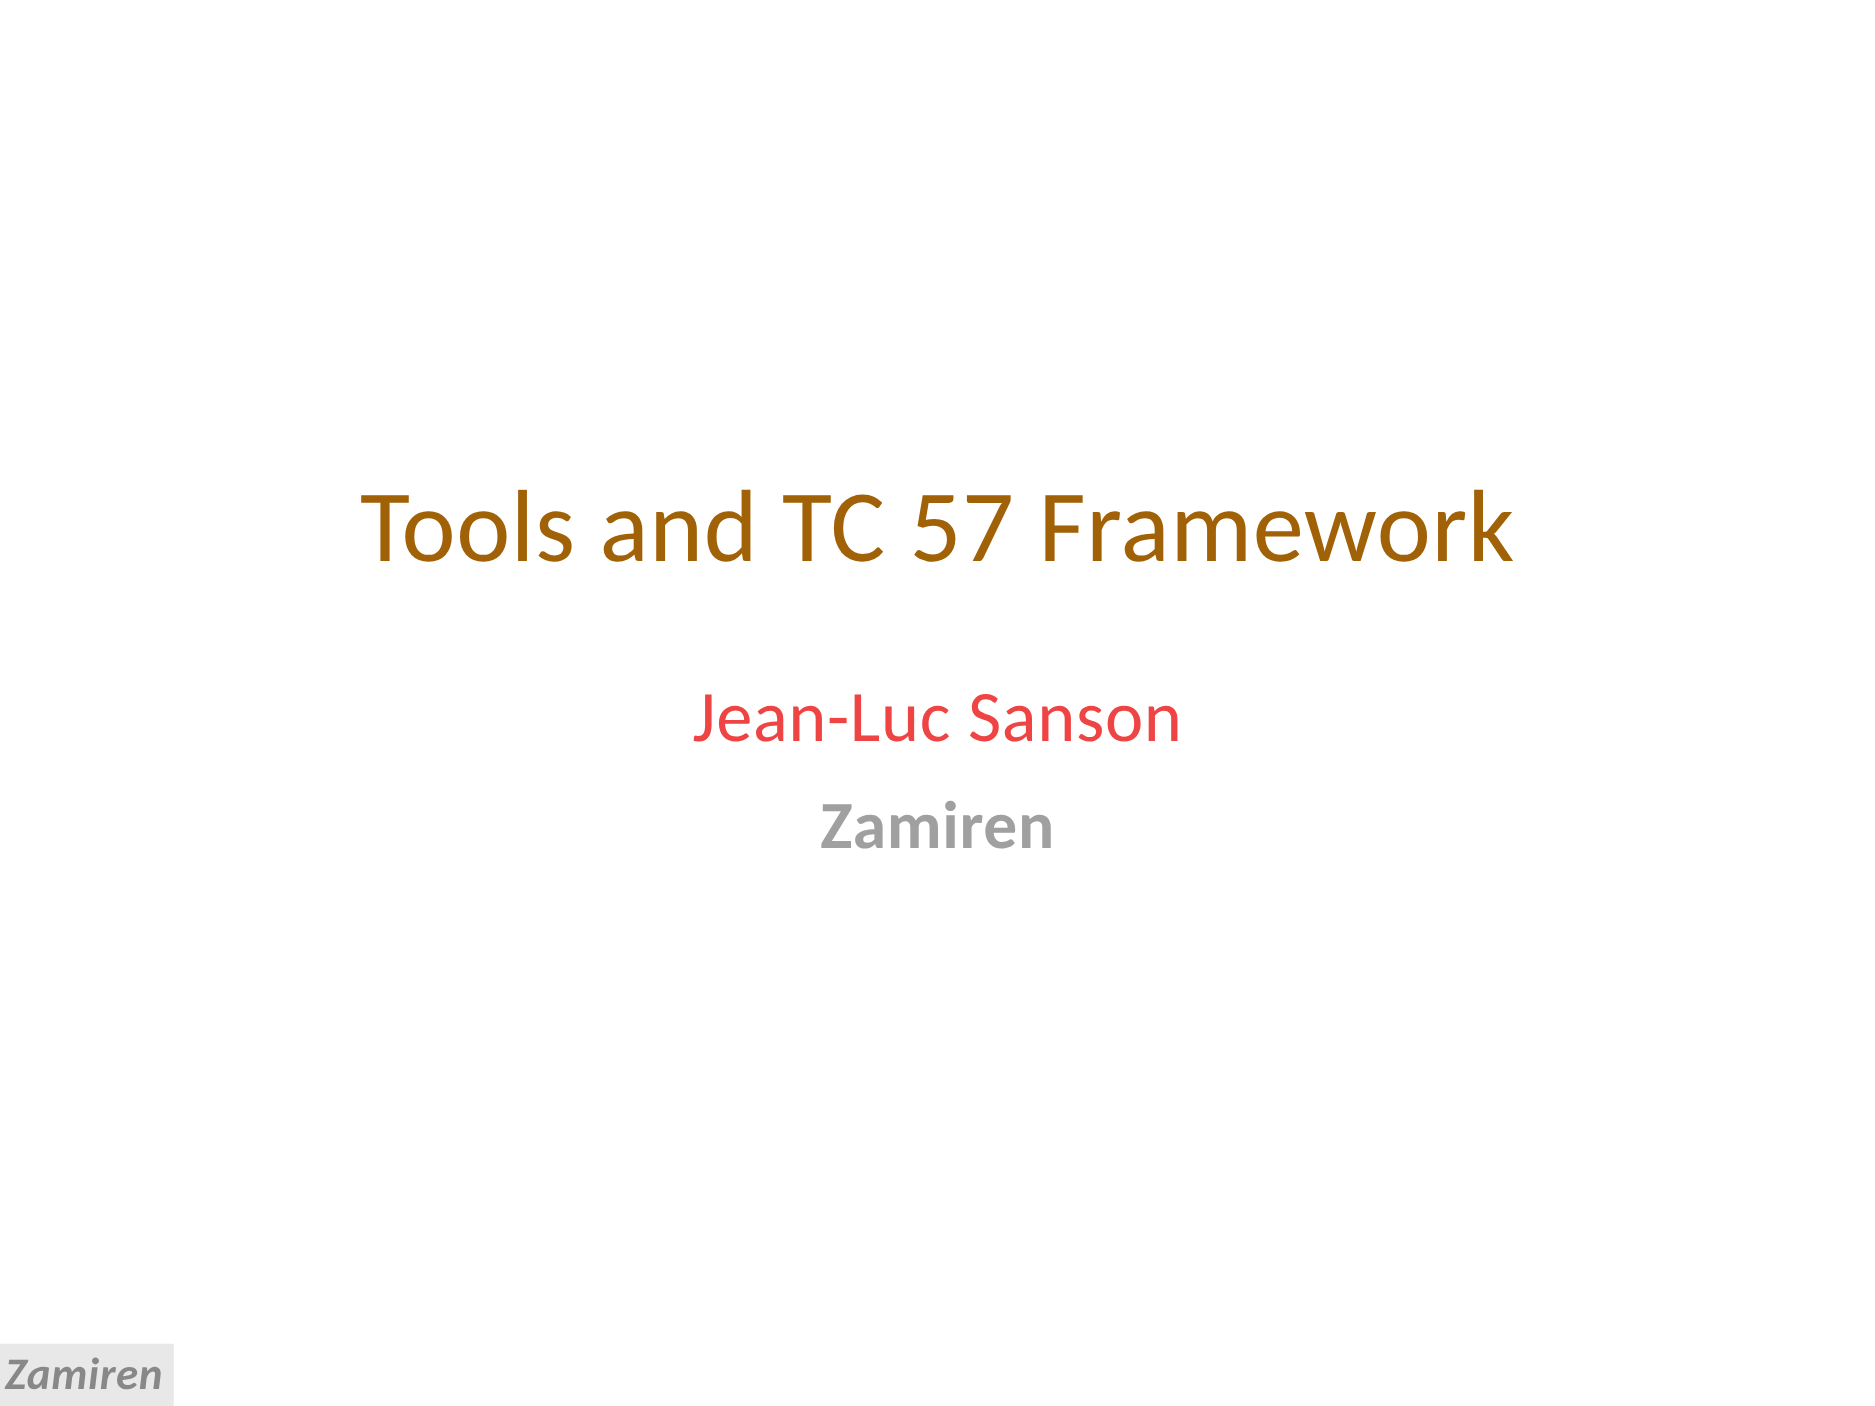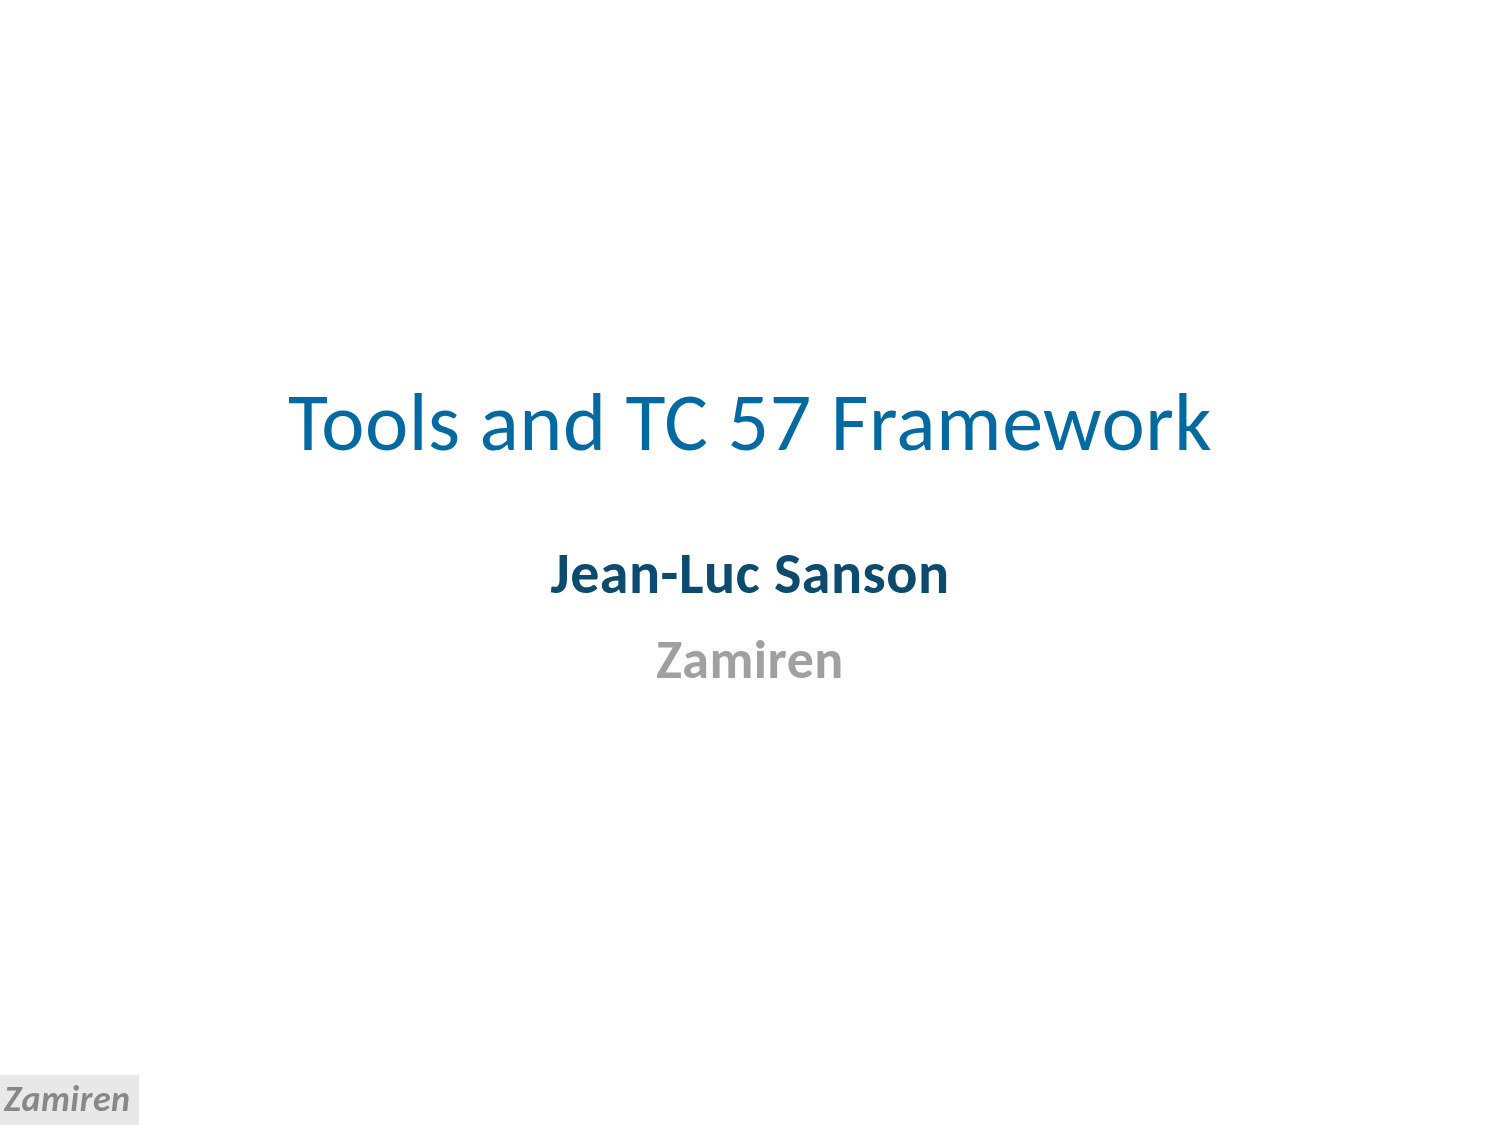--- a/index.html
+++ b/index.html
@@ -23,35 +23,35 @@
       height: 100%;
       display: flex;
       flex-direction: column;
       align-items: center;
       justify-content: center;
       padding-bottom: 60px;
     }
     .title {
       font-size: 82px;
       font-weight: 400;
-      color: #0369a1;
+      color: #a16207;
       text-align: center;
       margin-bottom: 66px;
       letter-spacing: 0.5px;
     }
     .subtitle-block {
       display: flex;
       flex-direction: column;
       align-items: center;
       gap: 18px;
     }
     .author {
       font-size: 58px;
-      font-weight: 700;
-      color: #0c4a6e;
+      font-weight: 400;
+      color: #ef4444;
       text-align: right;
       letter-spacing: 0.5px;
     }
     .affiliation {
       font-size: 54px;
       font-weight: 700;
       color: #a0a0a0;
       text-align: center;
       letter-spacing: 0.5px;
     }

